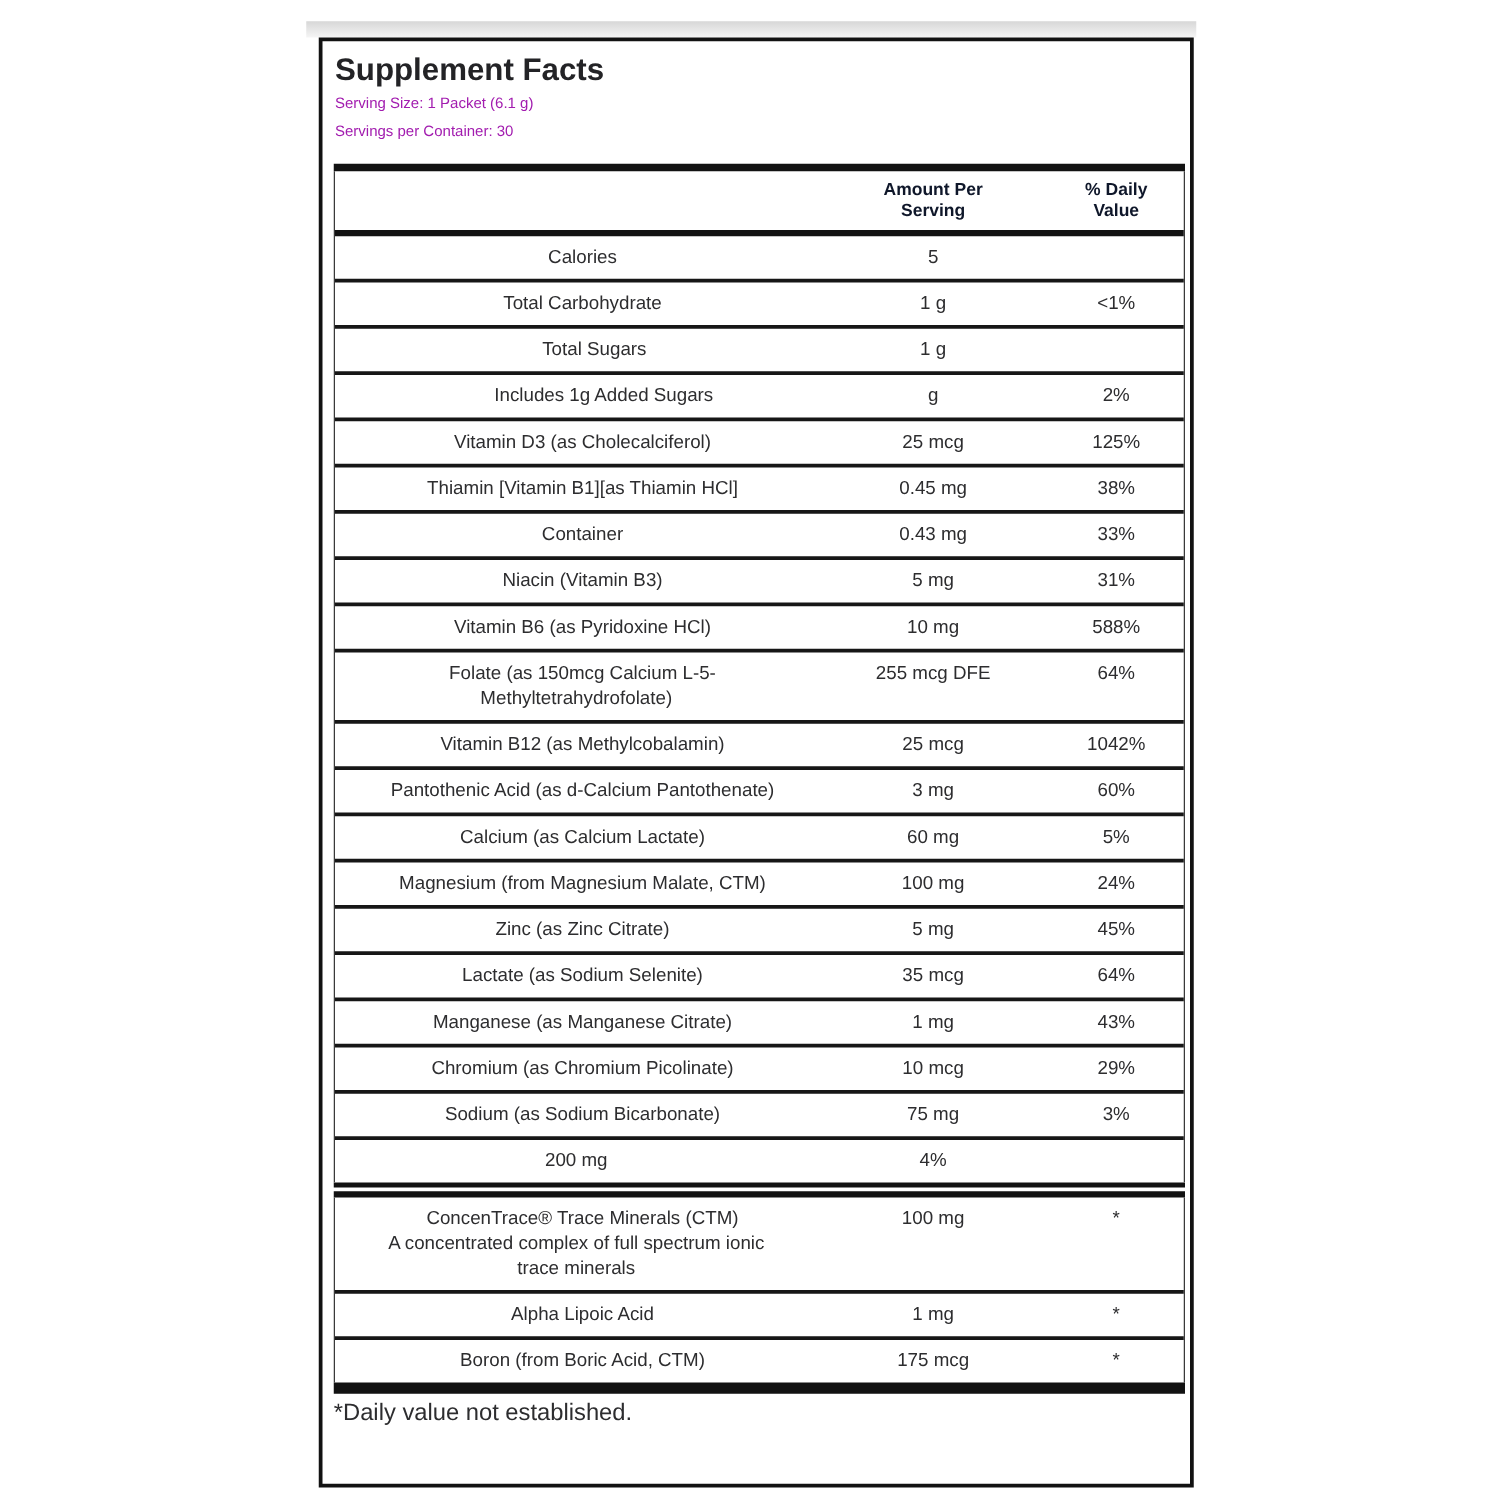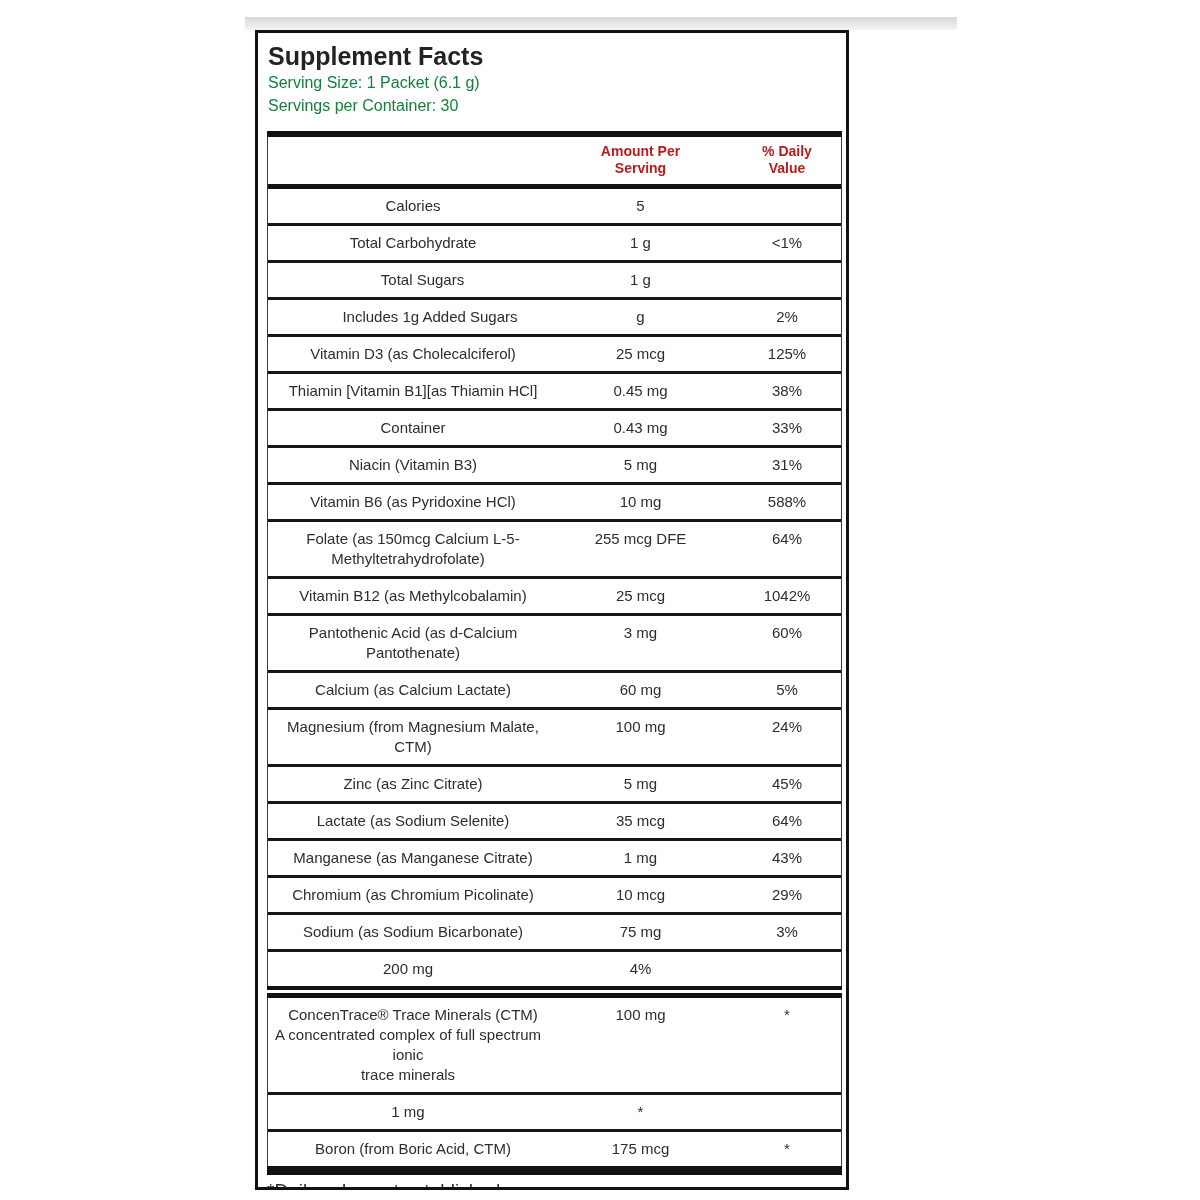--- a/index.html
+++ b/index.html
@@ -12,34 +12,34 @@
   }
   .grey-strip {
     position: absolute;
     left: 245px; top: 17px;
     width: 712px; height: 13px;
     background: linear-gradient(#d7d7d7, #f5f5f5);
   }
   .label-box {
     position: absolute;
     left: 255px; top: 30px;
-    width: 594px; height: 1160px;
+    width: 700px; height: 1160px;
     border: 3px solid #121212;
     background: #ffffff;
     overflow: hidden;
   }
   .head-block { padding: 8px 10px 12px 10px; }
   .title {
     font-size: 25px;
     font-weight: bold;
     color: #232326;
     letter-spacing: 0px;
     line-height: 30px;
   }
-  .sub-line { font-size: 16px; line-height: 23px; color: #15803d; }
+  .sub-line { font-size: 12px; line-height: 23px; color: #a21caf; }
 
   .facts-table { margin: 2px 4px 0 9px; }
   .bar { background: #121212; }
   .bar-top { height: 6px; }
   .bar-header { height: 5px; }
   .bar-footer { height: 9px; }
   .double-bar {
     height: 12px;
     border-top: 4px solid #121212;
     border-bottom: 5px solid #121212;
@@ -53,21 +53,21 @@
     display: grid;
     grid-template-columns: 1fr 185px 108px;
   }
   .hdr-row .cell {
     font-weight: bold;
     font-size: 14px;
     line-height: 17px;
     text-align: center;
     white-space: pre-line;
     padding: 6px 0 7px 0;
-    color: #b91c1c;
+    color: #0f172a;
   }
   .row { border-top: 3px solid #161616; }
   .row:first-child { border-top: none; }
   .cell { padding: 7px 0 7px 0; font-size: 15px; line-height: 20px; }
   .name { padding-left: 10px; text-align: center; }
   .ind1 .name { padding-left: 29px; }
   .ind2 .name { padding-left: 44px; }
   .hang { margin-left: -10px; }
   .amount, .dv { text-align: center; }
   .footnote {
@@ -249,20 +249,23 @@
           <div class="row">
             <div class="cell name">
               <div>ConcenTrace® Trace Minerals (CTM)</div>
               <div class="hang">A concentrated complex of full spectrum ionic</div>
               <div class="hang">trace minerals</div>
             </div>
             <div class="cell amount">100 mg</div>
             <div class="cell dv">*</div>
           </div>
           <div class="row">
+            <div class="cell name">
+              <div>Alpha Lipoic Acid</div>
+            </div>
             <div class="cell amount">1 mg</div>
             <div class="cell dv">*</div>
           </div>
           <div class="row">
             <div class="cell name">
               <div>Boron (from Boric Acid, CTM)</div>
             </div>
             <div class="cell amount">175 mcg</div>
             <div class="cell dv">*</div>
           </div>

